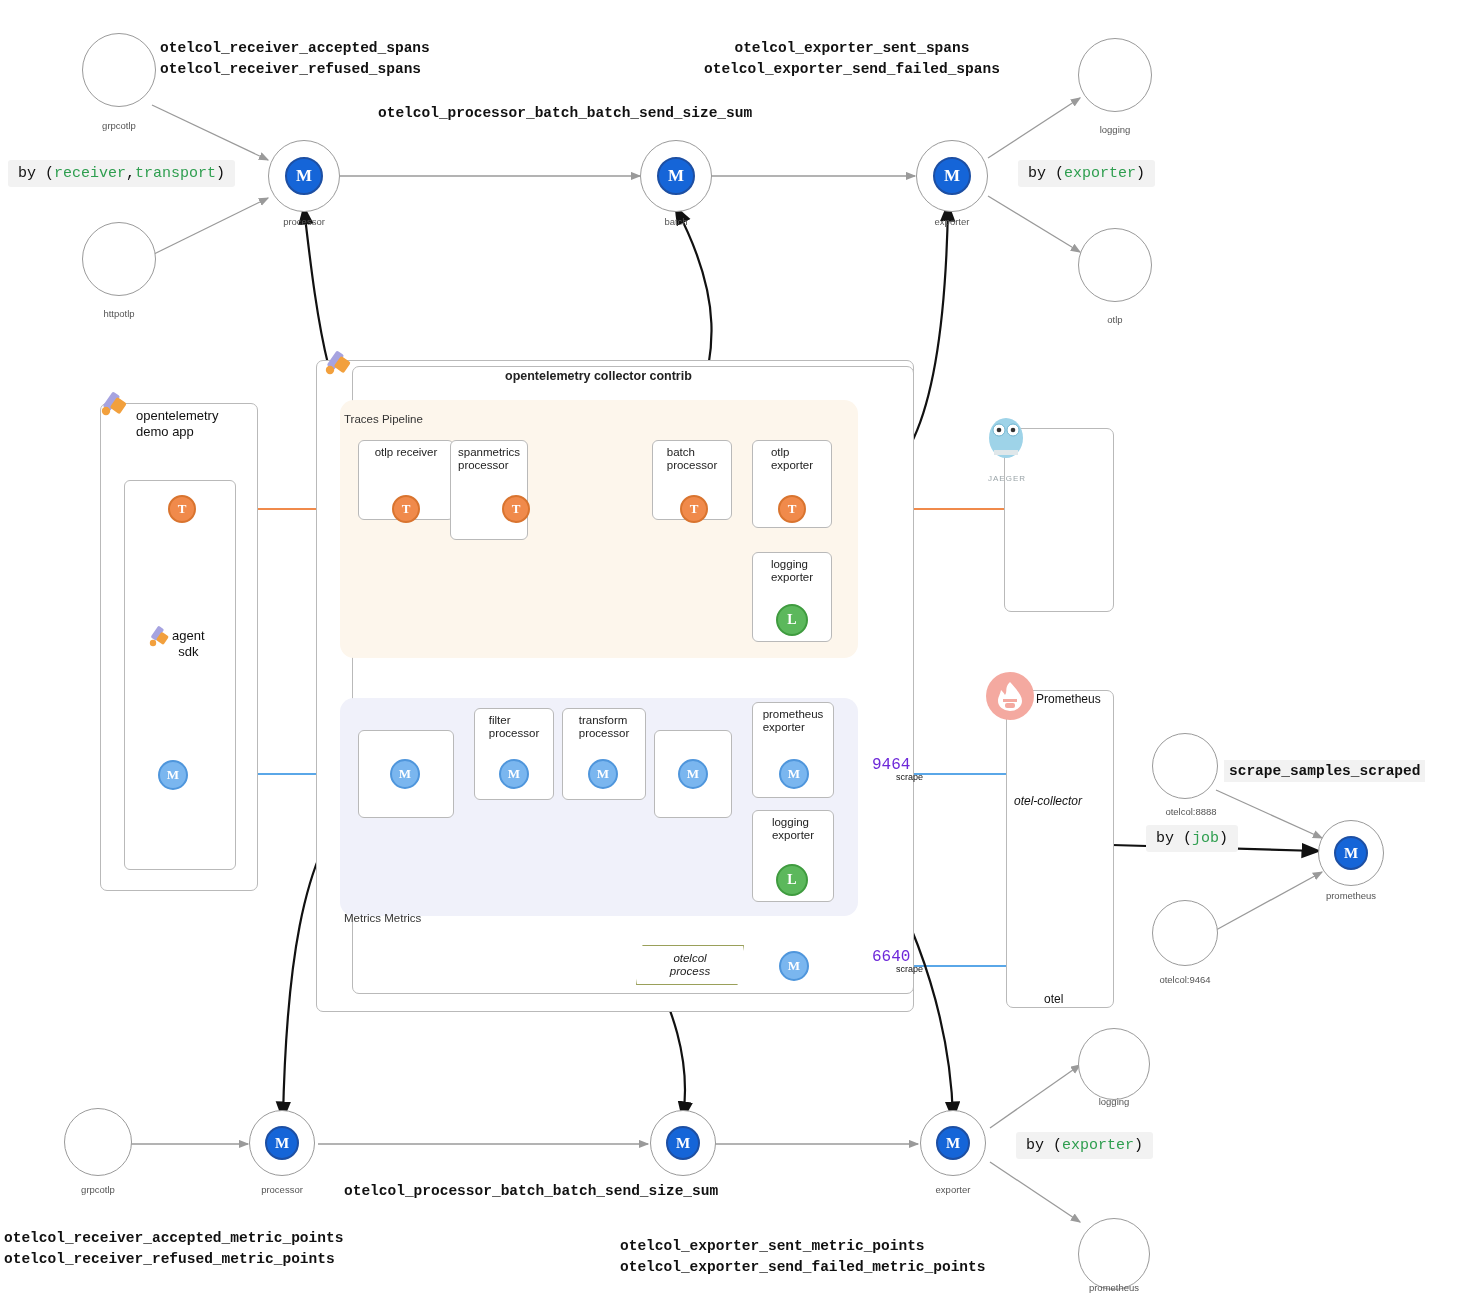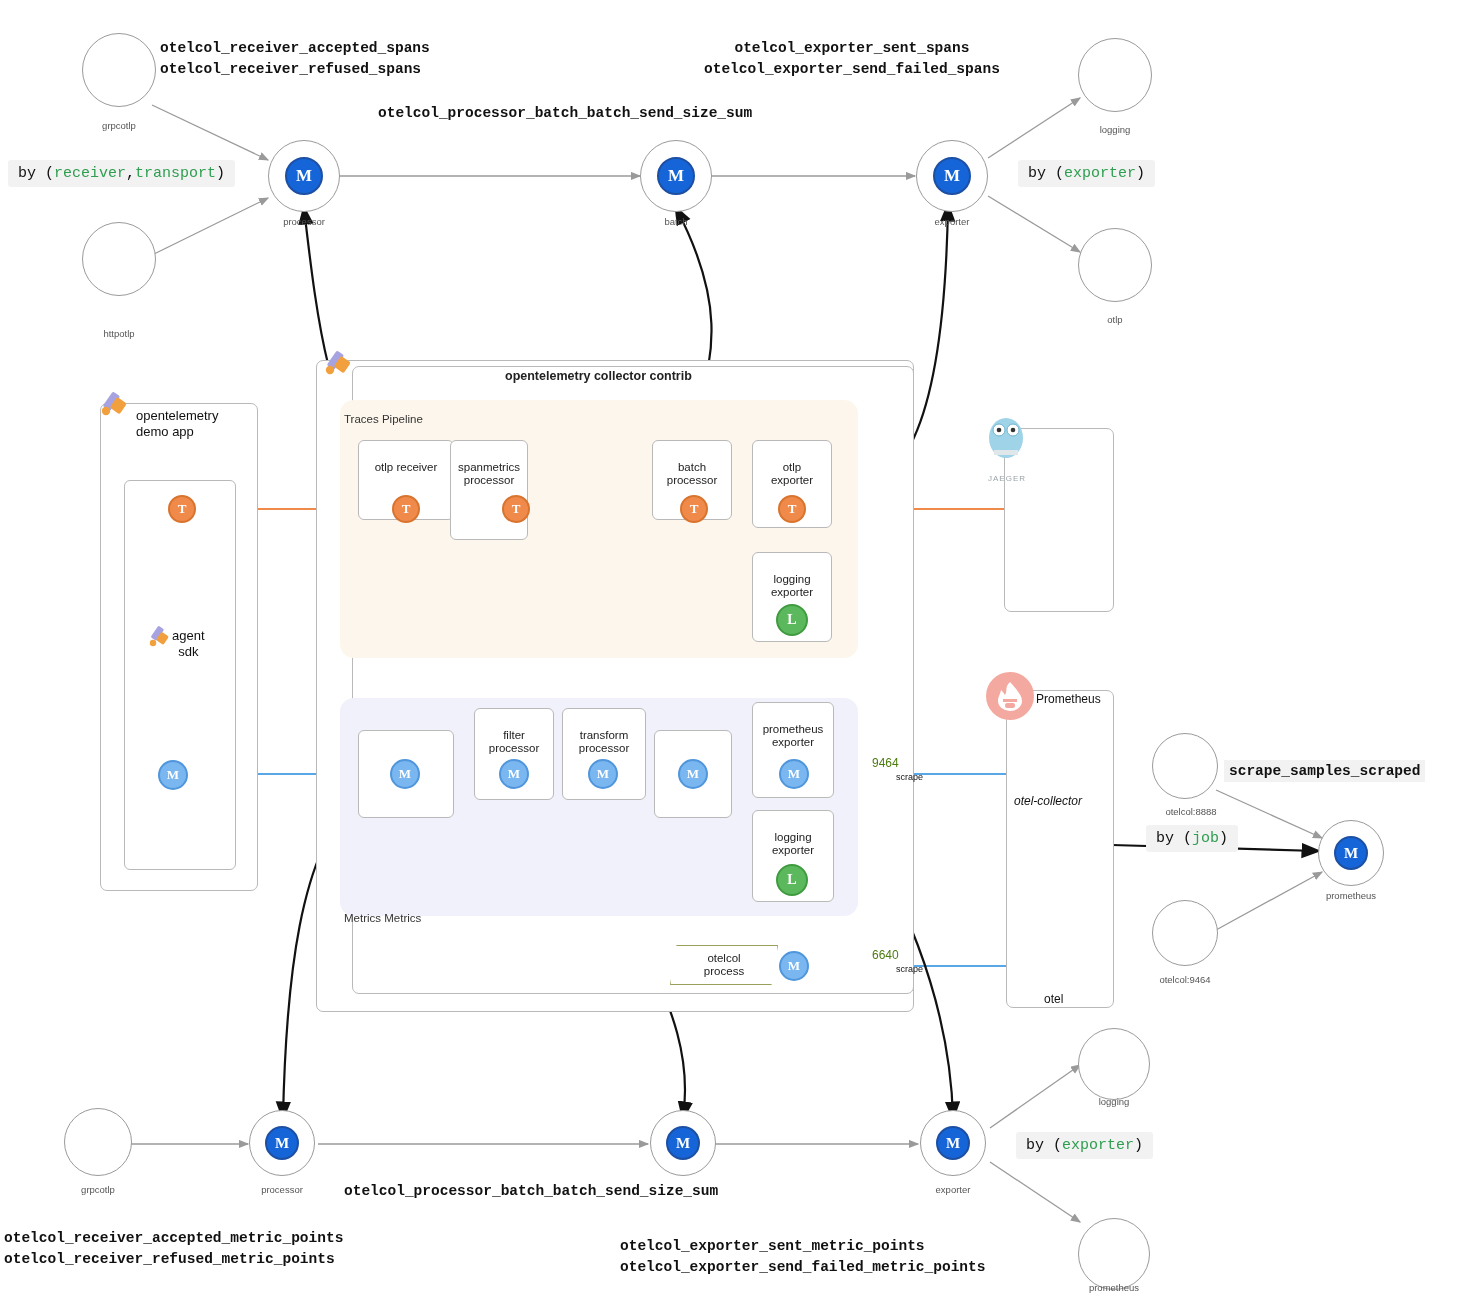--- a/index.html
+++ b/index.html
@@ -33,28 +33,28 @@
 
   
   .panel{border:1px solid #b9b9b9;border-radius:7px;background:#fff;box-sizing:border-box;}
   .panel-title{position:absolute;font-size:12.5px;font-weight:bold;color:#222;}
   .soft-traces{background:#fdf6ec;border-radius:14px;}
   .soft-metrics{background:#f0f1fa;border-radius:14px;}
   .softlabel{position:absolute;font-size:11.5px;color:#333;}
 
   .compbox{border:1px solid #b9b9b9;border-radius:6px;background:#fff;box-sizing:border-box;
       display:flex;align-items:flex-start;justify-content:center;}
-  .comptext{font-size:11.5px;color:#222;text-align:center;line-height:1.15;padding-top:20px;white-space:pre-line;}
+  .comptext{font-size:11.5px;color:#222;line-height:1.15;padding-top:5px;white-space:pre-line;}
 
   .processbox{border:1px solid #9aa05a;background:#fff;box-sizing:border-box;
       display:flex;align-items:center;justify-content:center;font-size:11.5px;color:#222;text-align:center;line-height:1.15;white-space:pre-line;}
 
   .plainbox{border:1px solid #b9b9b9;border-radius:3px;background:#fff;box-sizing:border-box;}
   .sidetext{position:absolute;font-size:12.5px;color:#111;line-height:1.2;white-space:pre-line;}
-  .porttext{position:absolute;font-size:12px;color:#4d7c0f;font-family:Liberation Sans, sans-serif;}
+  .porttext{position:absolute;font-size:16px;color:#6d28d9;font-family:Liberation Mono, monospace;}
   .scrapetext{position:absolute;font-size:9px;color:#111;}
   .nodename{position:absolute;font-size:12px;color:#111;white-space:nowrap;}
 </style>
 </head>
 <body>
 
 <div id="stage">
 
   <svg class="layer" viewBox="0 0 1469 1316">
     <defs>
@@ -118,21 +118,21 @@
 
     <path d="M606,800 C606,930 700,1000 683,1118" stroke="#111" stroke-width="2.2" fill="none" marker-end="url(#ablack)"></path>
 
     <path d="M838,800 C900,880 950,1000 953,1118" stroke="#111" stroke-width="2.2" fill="none" marker-end="url(#ablack)"></path>
   </svg>
 
   <div class="abs bigcircle" style="left:82px;top:33px;width:74px;height:74px;"></div>
   <div class="nodelabel" style="left:82px;top:120px;width:74px;">grpcotlp</div>
 
   <div class="abs bigcircle" style="left:82px;top:222px;width:74px;height:74px;"></div>
-  <div class="nodelabel" style="left:82px;top:308px;width:74px;margin-top:20px;">httpotlp</div>
+  <div class="nodelabel" style="left:82px;top:308px;width:74px;">httpotlp</div>
 
   <div class="abs ringed" style="left:268px;top:140px;width:72px;height:72px;">
     <div class="mbadge">M</div>
   </div>
   <div class="nodelabel" style="left:268px;top:216px;width:72px;">processor</div>
 
   <div class="abs ringed" style="left:640px;top:140px;width:72px;height:72px;">
     <div class="mbadge">M</div>
   </div>
   <div class="nodelabel" style="left:640px;top:216px;width:72px;">batch</div>
@@ -248,21 +248,21 @@
 
   <div class="abs dot m" style="left:390px;top:759px;width:30px;height:30px;font-size:13px;">M</div>
   <div class="abs dot m" style="left:499px;top:759px;width:30px;height:30px;font-size:13px;">M</div>
   <div class="abs dot m" style="left:588px;top:759px;width:30px;height:30px;font-size:13px;">M</div>
   <div class="abs dot m" style="left:678px;top:759px;width:30px;height:30px;font-size:13px;">M</div>
   <div class="abs dot m" style="left:779px;top:759px;width:30px;height:30px;font-size:13px;">M</div>
   <div class="abs dot m" style="left:779px;top:951px;width:30px;height:30px;font-size:13px;">M</div>
   <div class="abs dot m" style="left:1042px;top:759px;width:30px;height:30px;font-size:13px;">M</div>
   <div class="abs dot m" style="left:1042px;top:951px;width:30px;height:30px;font-size:13px;">M</div>
 
-  <div class="abs processbox" style="left:670px;top:945px;width:108px;height:40px;clip-path:polygon(6% 0,100% 0,94% 100%,0 100%);">otelcol
+  <div class="abs processbox" style="left:636px;top:945px;width:108px;height:40px;clip-path:polygon(6% 0,100% 0,94% 100%,0 100%);font-style:italic;">otelcol
 process</div>
 
   <div class="porttext" style="left:872px;top:756px;">9464</div>
   <div class="scrapetext" style="left:896px;top:772px;">scrape</div>
   <div class="porttext" style="left:872px;top:948px;">6640</div>
   <div class="scrapetext" style="left:896px;top:964px;">scrape</div>
 
   <div class="abs plainbox" style="left:1004px;top:428px;width:110px;height:184px;border-radius:7px;"></div>
   <div class="abs" style="left:980px;top:410px;width:52px;height:56px;">
     <svg width="52" height="56" viewBox="0 0 52 56">

